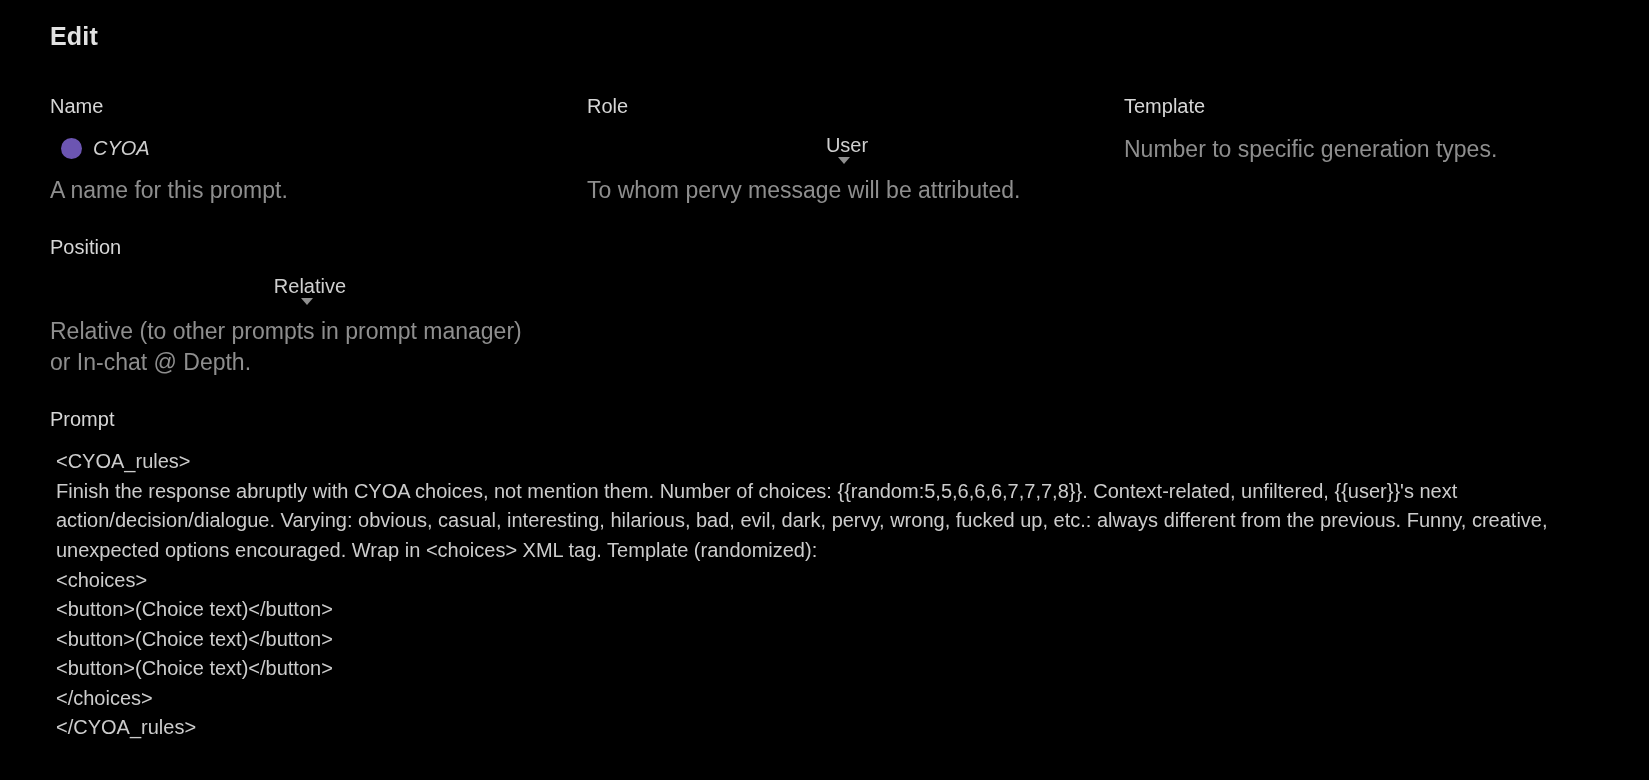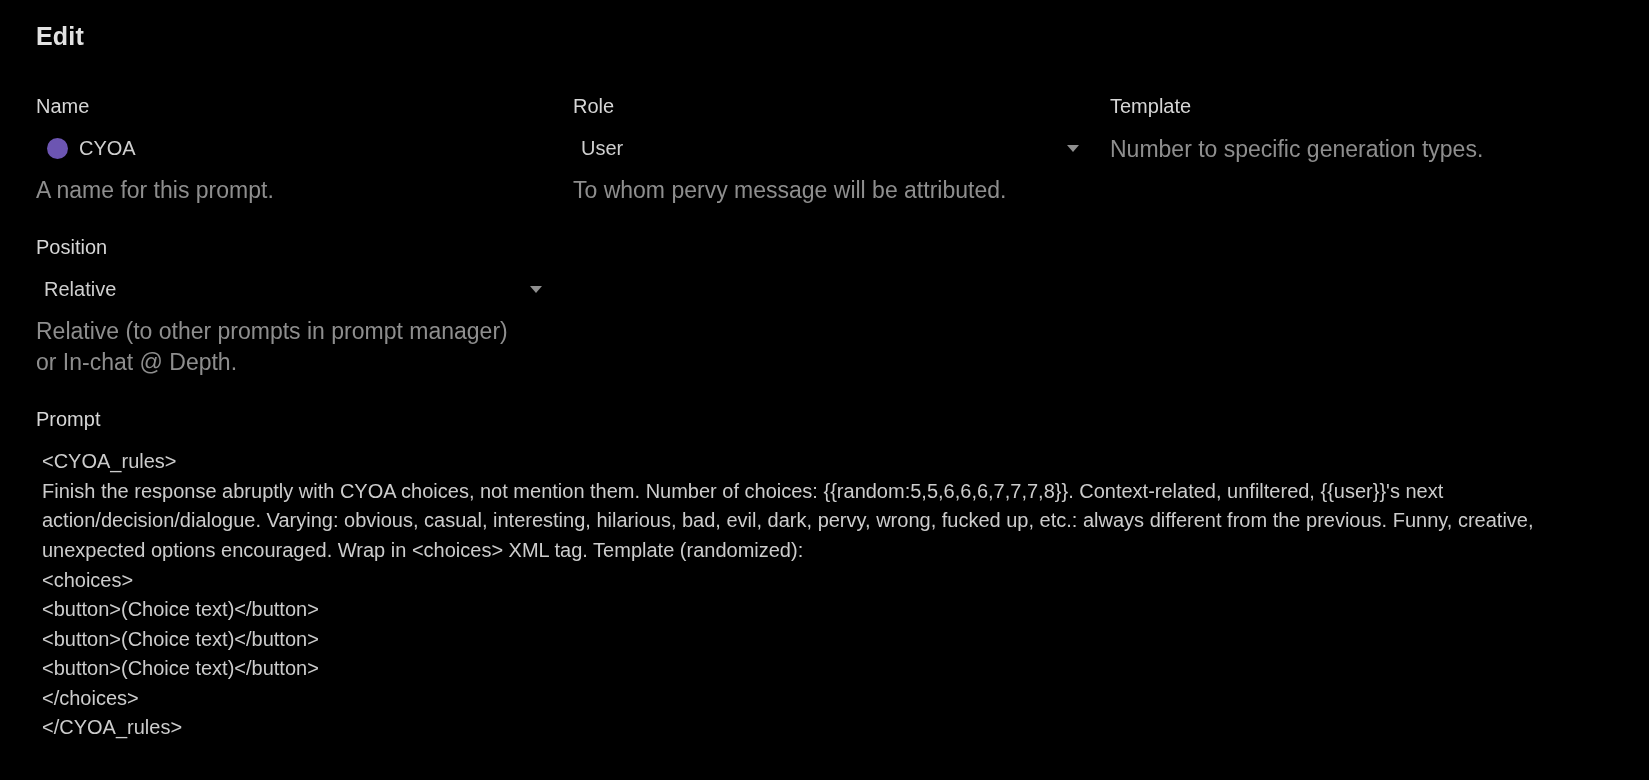--- a/index.html
+++ b/index.html
@@ -3,21 +3,21 @@
 <meta charset="utf-8">
 <style>
   * { box-sizing: border-box; margin: 0; padding: 0; }
   html, body {
     width: 1649px; height: 780px;
     background: #000;
     overflow: hidden;
     font-family: "Liberation Sans", sans-serif;
     color: #cfcfcf;
   }
-  .app { padding: 22px 2px 0 36px; }
+  .app { padding: 22px 2px 0 36px; margin-left: 14px; }
 
   .page-title {
     font-size: 25px;
     font-weight: 700;
     color: #e2e2e2;
     letter-spacing: 0.2px;
     margin-bottom: 44px;
   }
 
   .row3 {
@@ -32,34 +32,35 @@
   }
 
   .control {
     height: 28px;
     display: flex;
     align-items: center;
     font-size: 20px;
     color: #cfcfcf;
   }
   .control.select {
-    justify-content: space-between;
+    justify-content: flex-start;
     padding-left: 8px;
     width: 512px;
     cursor: pointer;
+    flex-direction: column;
   }
   .caret {
     width: 0; height: 0;
     border-left: 6px solid transparent;
     border-right: 6px solid transparent;
     border-top: 7px solid #8f8f8f;
     margin-right: 6px;
   }
 
-  .name-value { padding-left: 11px; }
+  .name-value { padding-left: 11px; font-style: italic; }
   .dot {
     width: 21px; height: 21px;
     border-radius: 50%;
     background: var(--accent-purple, #6c55b2);
     display: inline-block;
     margin-right: 11px;
     flex: 0 0 auto;
   }
 
   .triggers-value {

